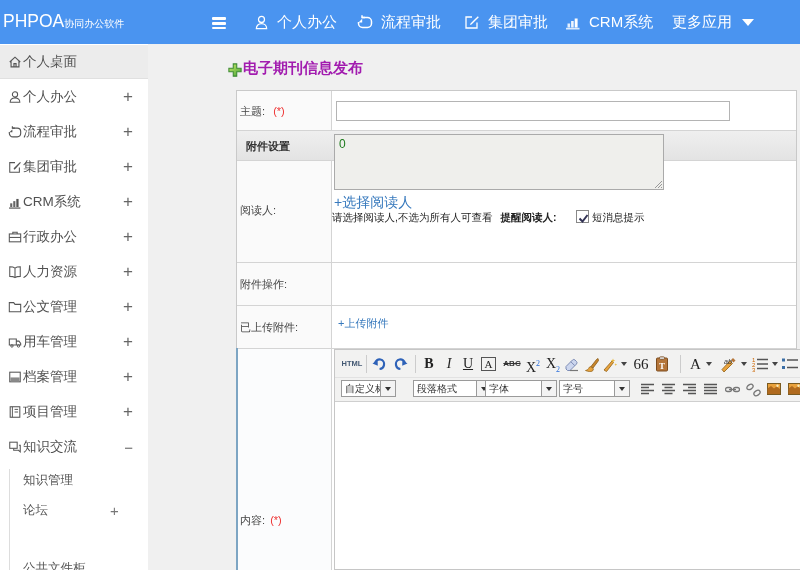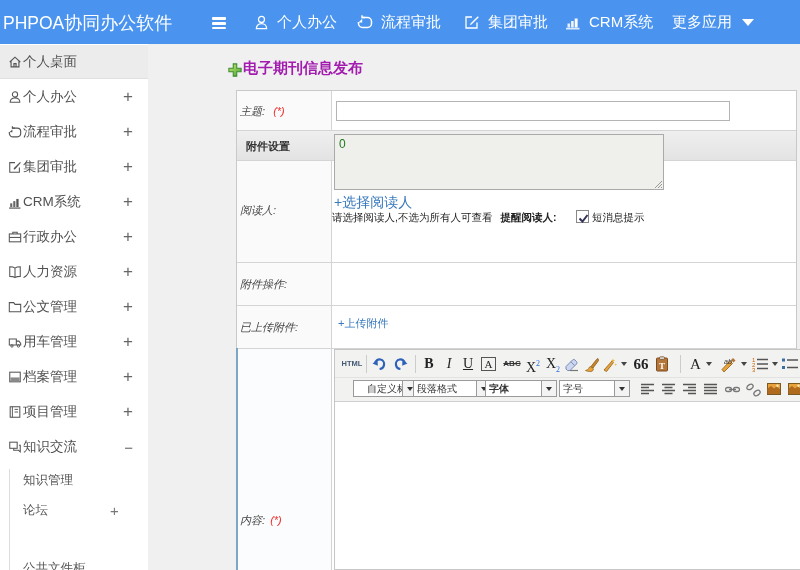--- a/index.html
+++ b/index.html
@@ -29,21 +29,21 @@
 .subitem .pm { position:absolute; left:110px; top:50%; transform:translateY(-50%); font-size:15px; color:#777; }
 
 #main { position:absolute; left:148px; top:44px; width:652px; height:526px; background:#f0f0f0; }
 #title { position:absolute; left:228px; top:59px; font-size:15px; font-weight:bold; color:#a21caf; }
 #title svg { vertical-align:-4px; margin-right:1px; }
 
 #tbl { position:absolute; left:236px; top:90px; width:561px; height:480px;
   border:1px solid #c9c9c9; border-bottom:none; border-right:none; background:#fff; font-size:11px; color:#444; }
 .row { position:relative; border-bottom:1px solid #d4d4d4; }
 .lbl { position:absolute; left:0; top:0; bottom:0; width:95px; background:#fafafa;
-  border-right:1px solid #d4d4d4;font-style:italic; }
+  border-right:1px solid #d4d4d4; }
 .lbl > span { position:absolute; left:3px; top:50%; transform:translateY(-50%); white-space:nowrap; }
 .star { color:#e33; }
 #r1 { height:40px; }
 #r2 { height:102px; }
 #hdr { height:30px; background:linear-gradient(#efefef,#e3e3e3); }
 #hdr b { position:absolute; left:9px; top:50%; transform:translateY(-50%); font-size:11px; color:#333; }
 #r3 { height:43px; }
 #r4 { height:43px; }
 #r5 { height:221px; border-bottom:none; }
 #r5 .lbl { background:#fbfcfd; }
@@ -80,21 +80,21 @@
 .ai { position:absolute; top:5px; }
 .ico16 { position:absolute; top:6px; }
 .tserif { font-family:"Liberation Serif", serif; font-size:14px; color:#222; }
 .caret { position:absolute; top:12px; width:0; height:0;
   border-left:3.5px solid transparent; border-right:3.5px solid transparent; border-top:4px solid #444; }
 </style>
 </head>
 <body>
 
 <div id="topbar">
-  <span id="logo">PHPOA<span style="font-size:18px; letter-spacing:0;">协同办公软件</span></span>
+  <span id="logo">PHPOA<span style="font-size:10px; letter-spacing:0;">协同办公软件</span></span>
   <span id="burger">
       <i></i>
       <i></i>
       <i></i>
     </span>
   <span class="nav" style="left:254px;">
     <svg width="15" height="15" viewBox="0 0 16 16">
         <path d="M8 1.5a3.2 3.2 0 0 1 3.2 3.2A3.2 3.2 0 0 1 8 7.9a3.2 3.2 0 0 1-3.2-3.2A3.2 3.2 0 0 1 8 1.5zM2.5 14.5c0-3.2 2.4-5.3 5.5-5.3s5.5 2.1 5.5 5.3z" fill="none" stroke="#fff" stroke-width="1.3"></path>
       </svg>个人办公</span>
   <span class="nav" style="left:357px;">
@@ -315,21 +315,21 @@
       </svg>
     <svg class="ico16" style="left:249px;" width="16" height="16" viewBox="0 0 16 16">
         <path d="M1.5 14.5c2.5-.5 3-1.5 3.5-3l2-1 2.5 2.5-1 2c-2 1-4.5.5-7-.5z" fill="#e8a33d" stroke="#9a6a20" stroke-width=".8"></path>
         <path d="M7 10.5 12.5 3.5l1.5-1 .5 2-1 1.5-4.5 6z" fill="#c8862a" stroke="#8a5c1a" stroke-width=".8"></path>
       </svg>
     <svg class="ico16" style="left:267px;" width="16" height="16" viewBox="0 0 16 16">
         <path d="M2 14 10 5l1.5 1.5L4.5 15.5z" fill="#e8a33d" stroke="#9a6a20" stroke-width=".9"></path>
         <path d="M11 2.5l.6 1.6 1.6.6-1.6.6-.6 1.6-.6-1.6-1.6-.6 1.6-.6zM13.8 7.2l.4 1 1 .4-1 .4-.4 1-.4-1-1-.4 1-.4z" fill="#e8b83d"></path>
       </svg>
     <span class="caret" style="left:286px;"></span>
-    <span class="ti tserif" style="left:295px; width:22px; font-weight:bold; font-size:15px; color:#222;">66</span>
+    <span class="ti tserif" style="left:295px; width:22px; font-weight:normal; font-size:15px; color:#222;">66</span>
     <svg class="ico16" style="left:319px;" width="16" height="16" viewBox="0 0 16 16">
         <rect x="2.5" y="2" width="11" height="13" rx="1" fill="#b5763a" stroke="#7d4c1e" stroke-width="1"></rect>
         <rect x="5.5" y=".8" width="5" height="2.6" rx="1" fill="#ddd" stroke="#7d4c1e" stroke-width=".8"></rect>
         <text x="8" y="12.5" font-size="9" font-weight="bold" fill="#fff" text-anchor="middle" font-family="Liberation Serif,serif">T</text>
       </svg>
     <span class="sep" style="left:345px;"></span>
     <span class="ti tserif" style="left:352px; width:17px; font-size:15px;">A</span>
     <span class="caret" style="left:371px;"></span>
     <svg class="ico16" style="left:386px;" width="17" height="16" viewBox="0 0 17 16">
         <path d="M1 13.5 9 5l2.5 2.5-8.5 8.5z" fill="#e8a33d" stroke="#9a6a20" stroke-width=".9"></path>
@@ -344,23 +344,23 @@
         <path d="M5 3.5h11M5 8h11M5 12.5h11" stroke="#555" stroke-width="1.6"></path>
       </svg>
     <span class="caret" style="left:437px;"></span>
     <svg class="ico16" style="left:447px;" width="17" height="16" viewBox="0 0 17 16">
         <rect x="0" y="2.5" width="3" height="3" fill="#3a6ea5"></rect>
         <rect x="0" y="10" width="3" height="3" fill="#3a6ea5"></rect>
         <path d="M5 4h11M5 11.5h11" stroke="#555" stroke-width="1.6"></path>
       </svg>
   </div>
   <div id="tb2">
-    <div class="sel" style="left:18px; width:65px;text-align:right;">自定义标题<span class="db"></span></div>
+    <div class="sel" style="left:6px; width:55px;text-align:right;">自定义标题<span class="db"></span></div>
     <div class="sel" style="left:78px; width:79px;">段落格式<span class="db"></span></div>
-    <div class="sel" style="left:150px; width:72px;font-weight:bold;">字体<span class="db"></span></div>
+    <div class="sel" style="left:150px; width:72px;">字体<span class="db"></span></div>
     <div class="sel" style="left:224px; width:71px;">字号<span class="db"></span></div>
     <svg class="ai" style="left:306px;" width="13" height="13" viewBox="0 0 13 13">
         <path d="M0 1.5h13M0 4.5h8M0 7.5h13M0 10.5h8" stroke="#555" stroke-width="1.5"></path>
       </svg>
     <svg class="ai" style="left:327px;" width="13" height="13" viewBox="0 0 13 13">
         <path d="M0 1.5h13M2.5 4.5h8M0 7.5h13M2.5 10.5h8" stroke="#555" stroke-width="1.5"></path>
       </svg>
     <svg class="ai" style="left:348px;" width="13" height="13" viewBox="0 0 13 13">
         <path d="M0 1.5h13M5 4.5h8M0 7.5h13M5 10.5h8" stroke="#555" stroke-width="1.5"></path>
       </svg>

